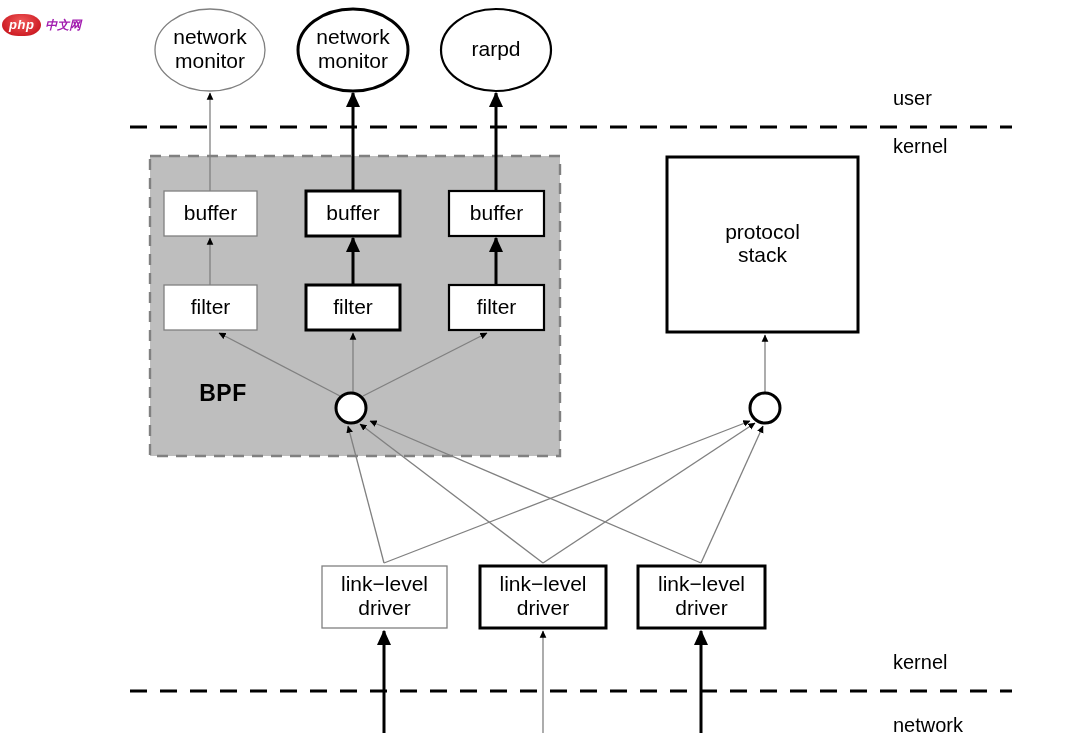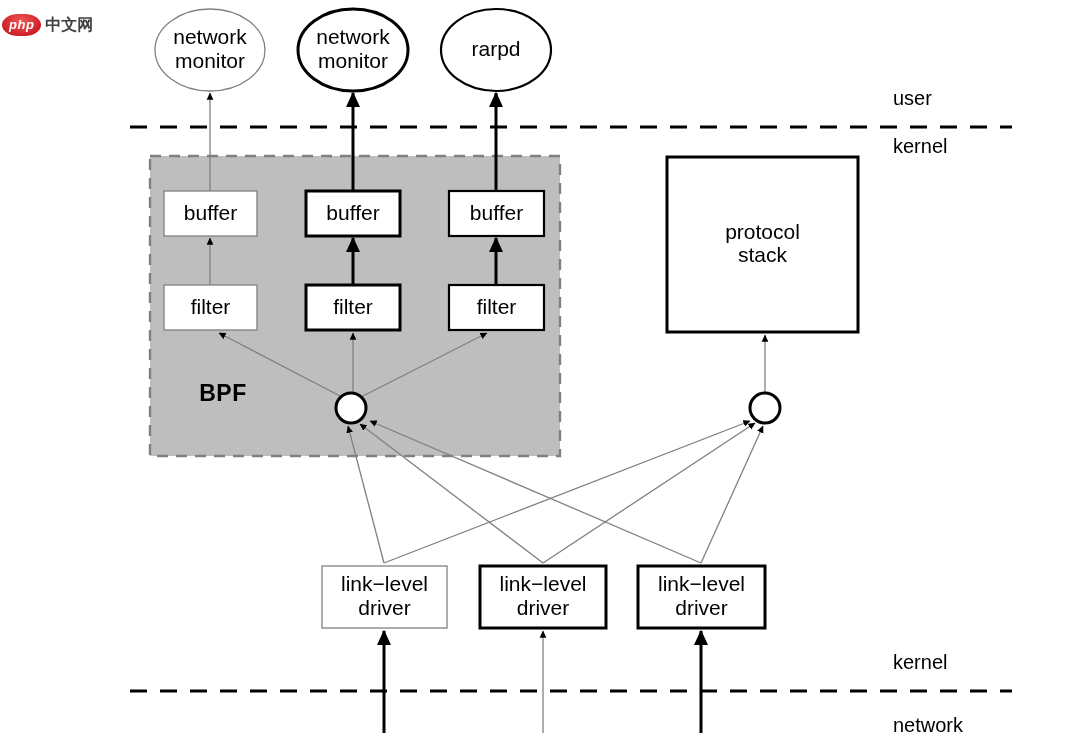--- a/index.html
+++ b/index.html
@@ -53,23 +53,24 @@
     font-size: 13px;
     font-weight: bold;
     font-style: italic;
     line-height: 1;
     padding: 4px 7px 5px 7px;
     border-radius: 50%/60%;
     letter-spacing: 0.5px;
   }
   #watermark .cn-text {
     font-family: "DejaVu Sans", "Liberation Sans", sans-serif;
-    font-size: 16px;
+    font-size: 12px;
     font-weight: bold;
-    color: #404040;
+    font-style: italic;
+    color: #a21caf;
     letter-spacing: 0px;
     line-height: 1;
   }
 </style>
 </head>
 <body>
 
 <div id="canvas">
 
   <div id="watermark">

